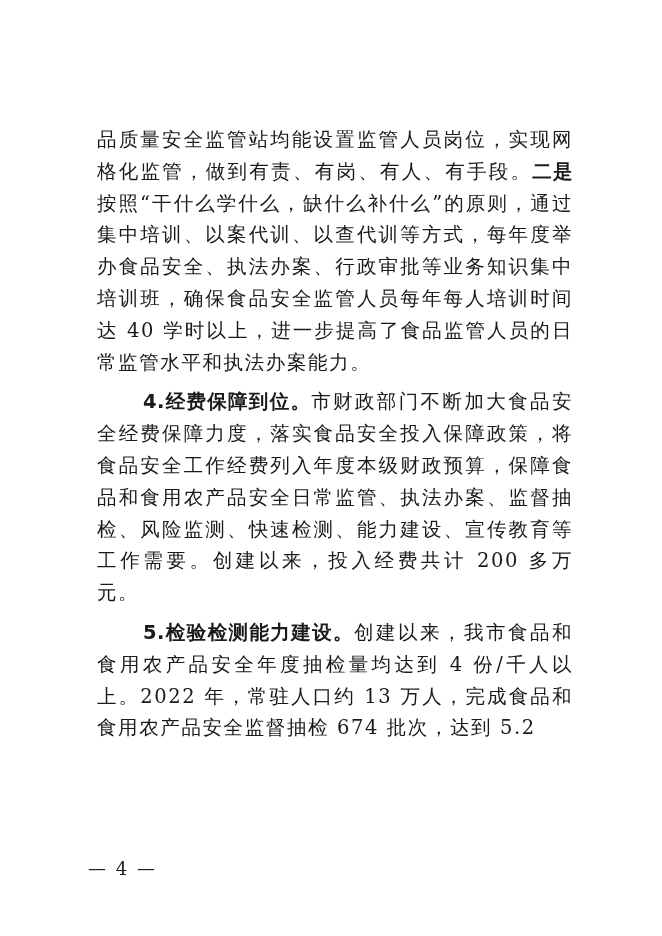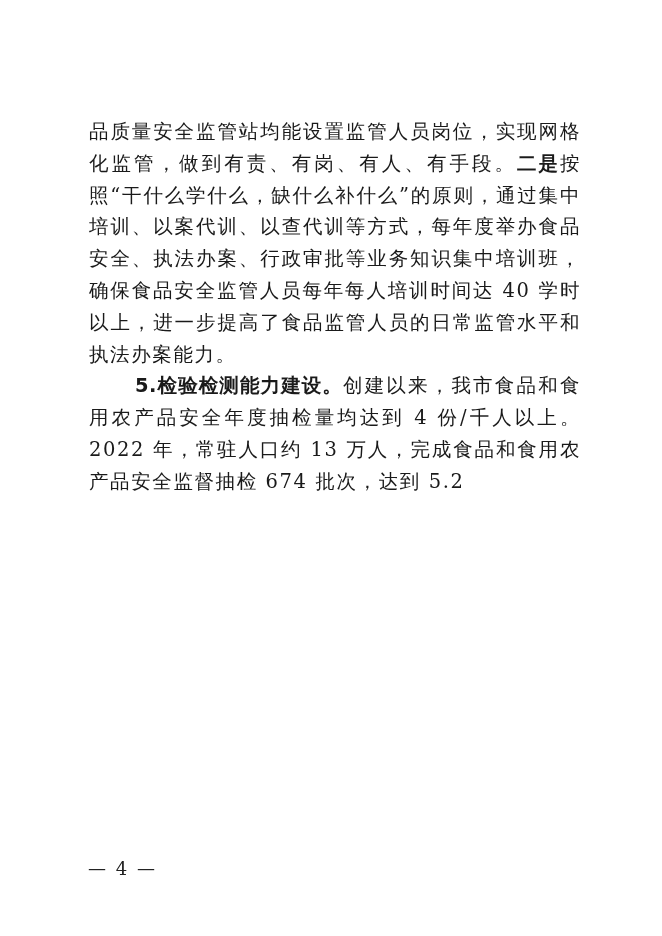--- a/index.html
+++ b/index.html
@@ -4,31 +4,32 @@
 <style>
   html, body { margin: 0; padding: 0; background: #ffffff; }
   body { width: 662px; height: 936px; position: relative; overflow: hidden; }
   .page { position: absolute; left: 0; top: 0; width: 662px; height: 936px; background: #fff; }
   .body-text {
     position: absolute; left: 89px; top: 116px; width: 492px;
     font-family: "DejaVu Serif", "Liberation Serif", serif;
     font-size: 19.5px; line-height: 31.8px; color: #1a1a1a;
     letter-spacing: 1.6px; text-align: justify;
   }
-  .body-text p { margin: 0; }
+  .body-text p { margin: 8px; }
   .indent { text-indent: 46px; }
   .bold { font-weight: bold; font-family: "DejaVu Sans", "Liberation Sans", sans-serif; letter-spacing: 0.5px; }
   .footer {
     position: absolute; left: 88px; top: 858px;
     font-family: "DejaVu Serif", "Liberation Serif", serif;
     font-size: 18px; color: #222; letter-spacing: 2px;
   }
 </style>
 </head>
 <body>
 
 <div class="page">
   <div class="body-text">
     <p><span>品质量安全监管站均能设置监管人员岗位，实现网格化监管，做到有责、有岗、有人、有手段。</span><span class="bold">二是</span><span>按照“干什么学什么，缺什么补什么”的原则，通过集中培训、以案代训、以查代训等方式，每年度举办食品安全、执法办案、行政审批等业务知识集中培训班，确保食品安全监管人员每年每人培训时间达 40 学时以上，进一步提高了食品监管人员的日常监管水平和执法办案能力。</span></p>
+    <p class="indent"><span class="bold">4.经费保障到位。</span><span>市财政部门不断加大食品安全经费保障力度，落实食品安全投入保障政策，将食品安全工作经费列入年度本级财政预算，保障食品和食用农产品安全日常监管、执法办案、监督抽检、风险监测、快速检测、能力建设、宣传教育等工作需要。创建以来，投入经费共计 200 多万元。</span></p>
     <p class="indent"><span class="bold">5.检验检测能力建设。</span><span>创建以来，我市食品和食用农产品安全年度抽检量均达到 4 份/千人以上。2022 年，常驻人口约 13 万人，完成食品和食用农产品安全监督抽检 674 批次，达到 5.2</span></p>
   </div>
   <div class="footer">— 4 —</div>
 </div>
 
 </body></html>

